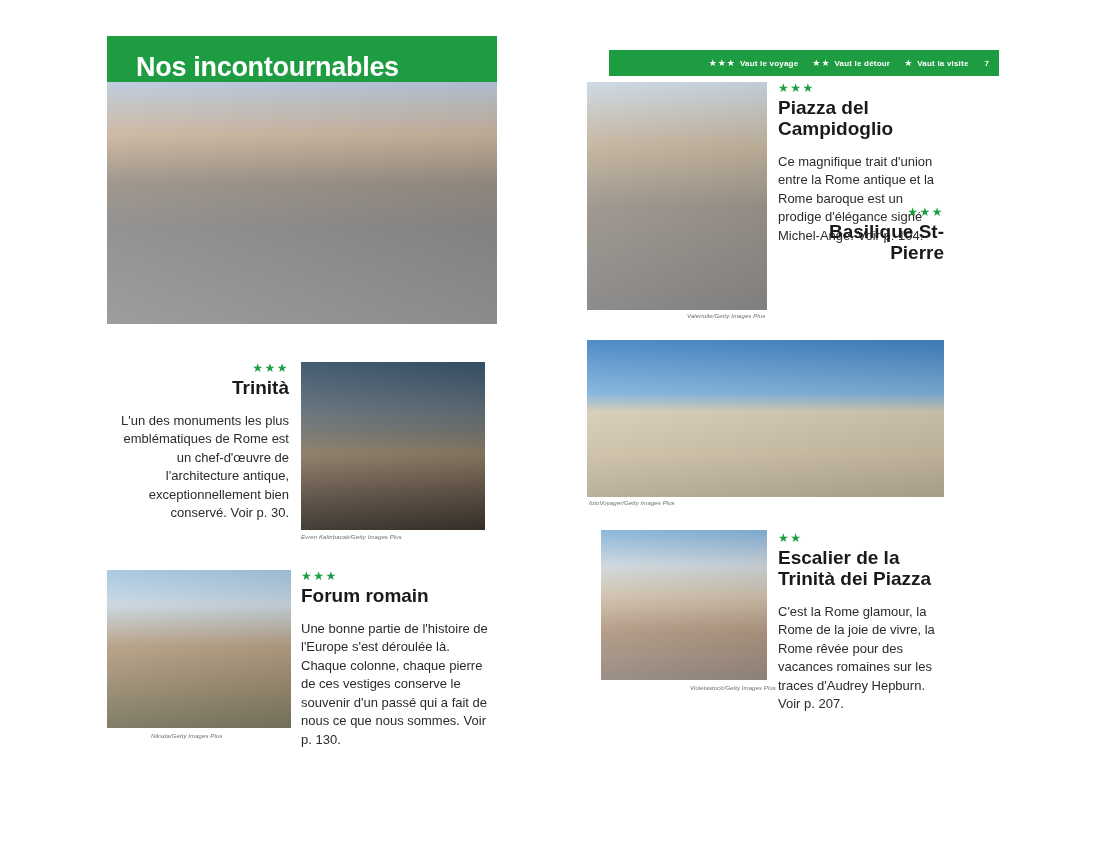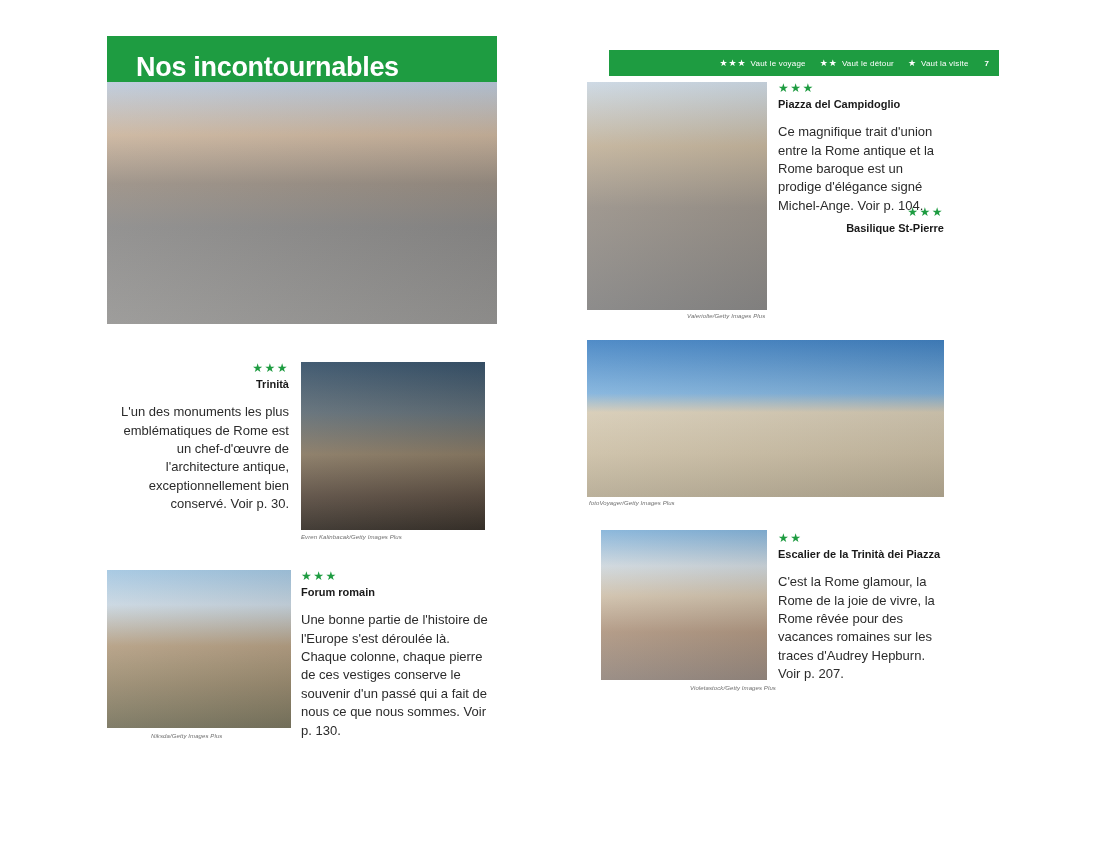--- a/index.html
+++ b/index.html
@@ -60,21 +60,21 @@
     white-space: nowrap;
   }
 
   .stars {
     color: #1e9c41;
     font-size: 12px;
     letter-spacing: 1.5px;
     line-height: 1;
   }
   .entry-title {
-    font-size: 11px;
+    font-size: 19px;
     font-weight: bold;
     color: #1a1a1a;
     line-height: 1.1;
     margin-top: 4px;
   }
   .entry-body {
     font-size: 13px;
     line-height: 1.42;
     color: #2b2b2b;
     margin-top: 13px;
@@ -104,21 +104,21 @@
     margin-left: 14px;
     white-space: nowrap;
   }
   .legend-stars {
     color: #ffffff;
     font-size: 9px;
     letter-spacing: 1px;
     margin-right: 4px;
   }
   .legend-label {
-    font-weight: normal;
+    font-weight: bold;
     font-size: 8px;
     letter-spacing: 0.2px;
   }
   .page-number {
     margin-left: 16px;
     font-weight: bold;
     font-size: 8px;
   }
 
   

